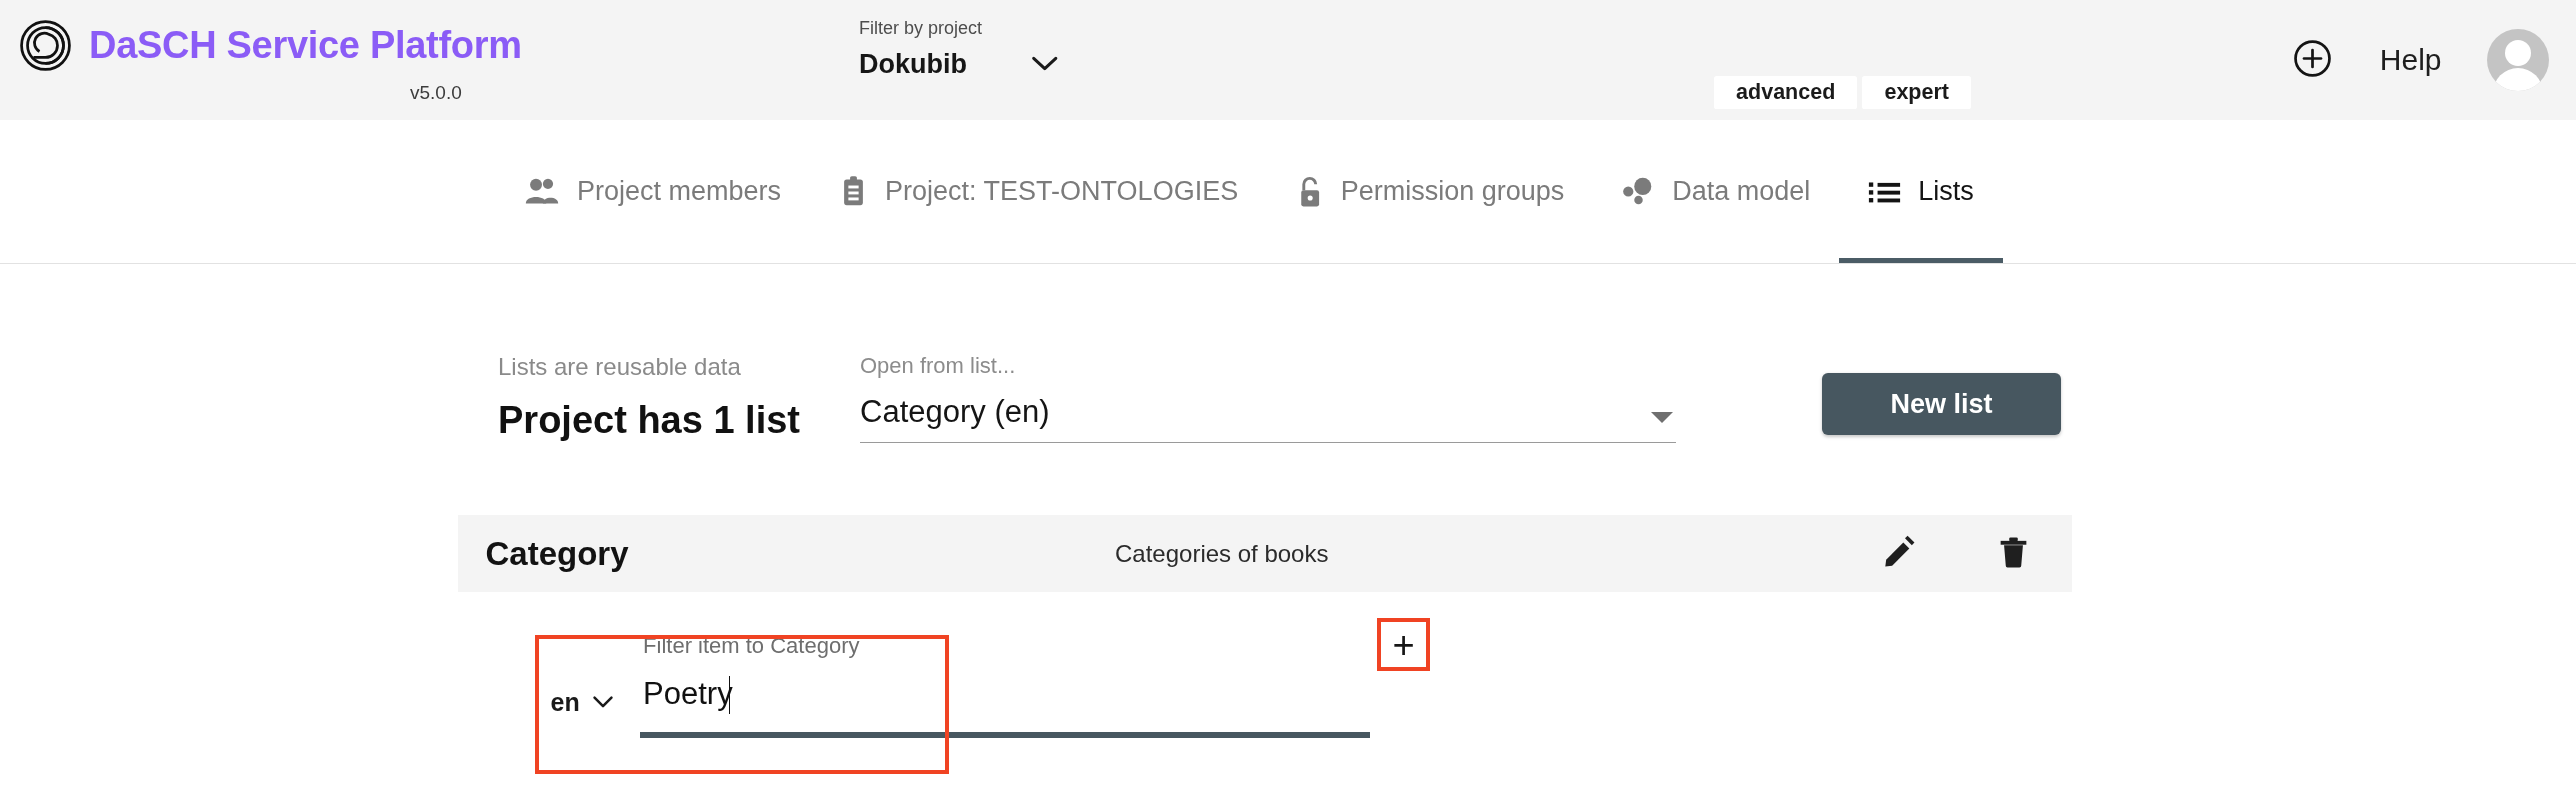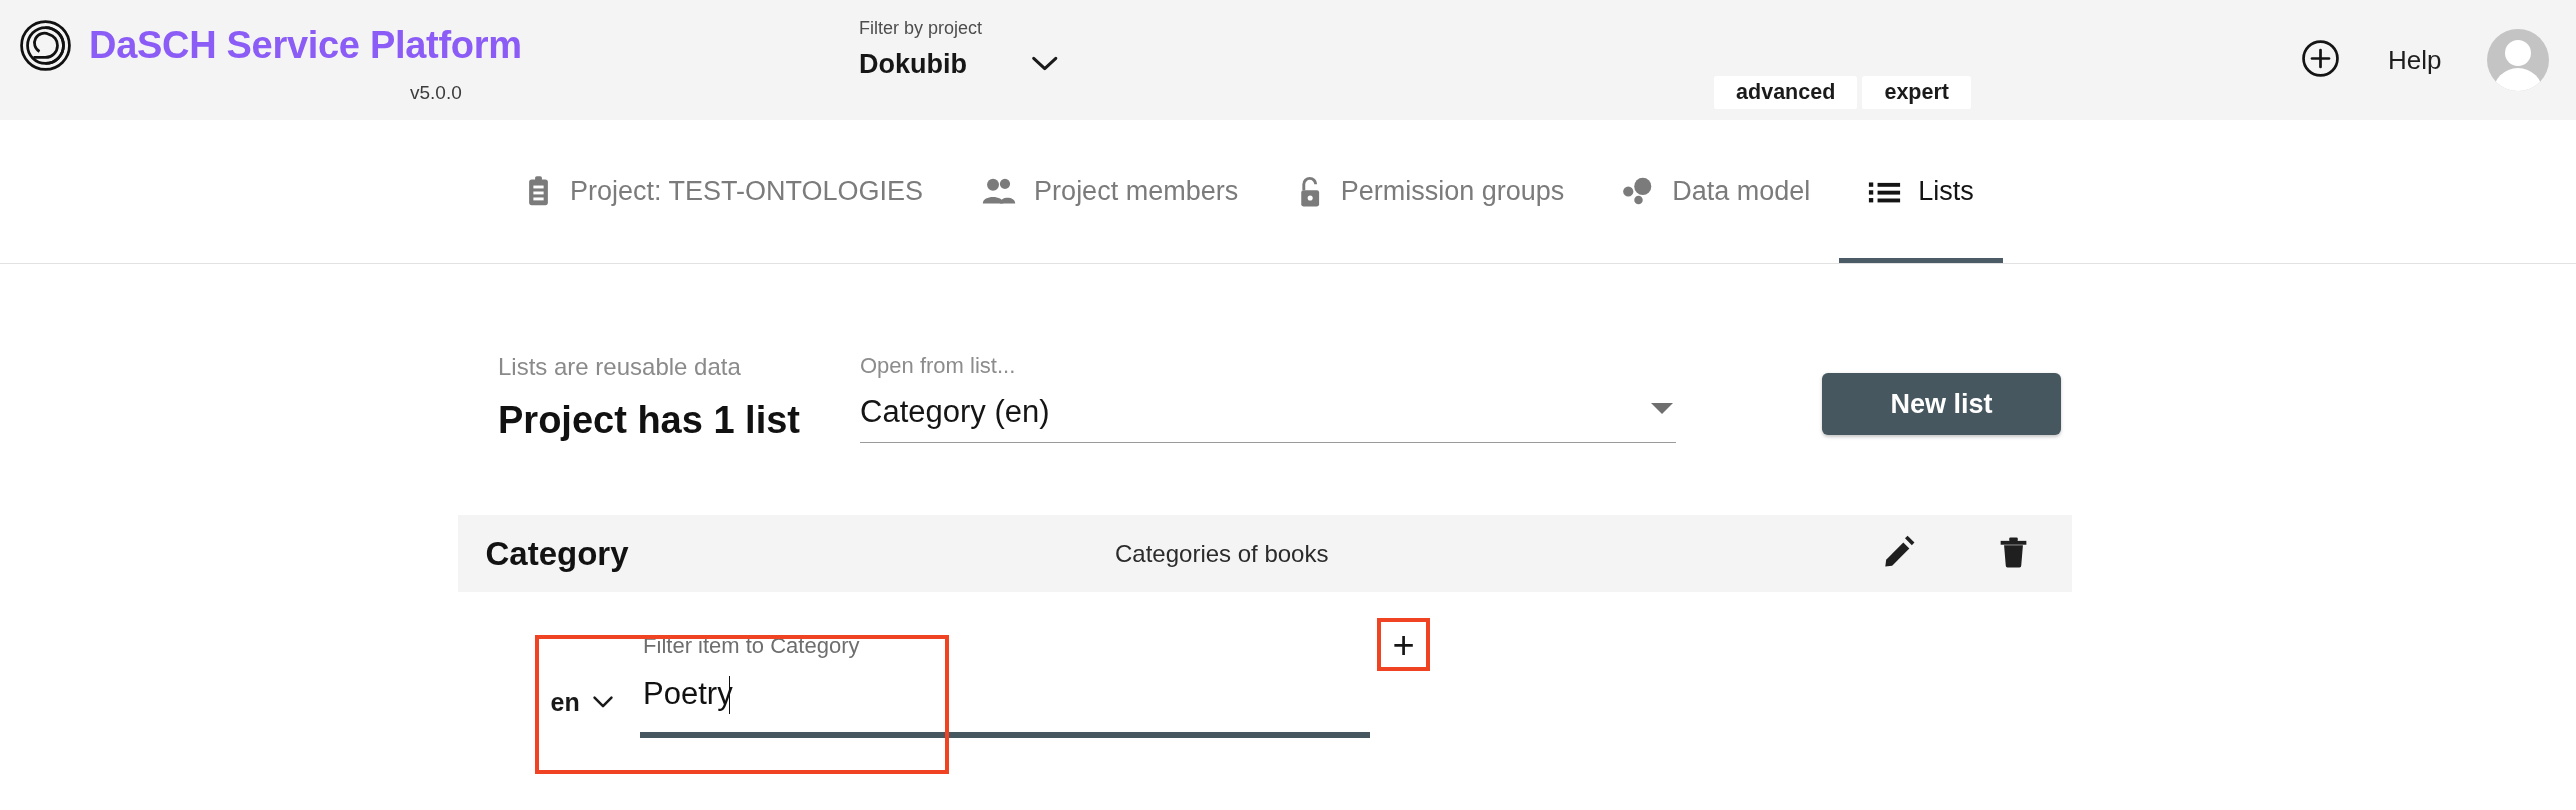--- a/index.html
+++ b/index.html
@@ -83,21 +83,21 @@
   .header-actions {
     position: absolute; right: 20.6px; top: 0;
     height: 120px; display: flex; align-items: center; gap: 45px;
     padding-right: 6.9px;
   }
   .add-circle-btn {
     background: transparent; border: none; cursor: pointer;
     width: 45px; height: 45px; display: flex; align-items: center; justify-content: center;
   }
   .help-link {
-    font-size: 26px; color: #1e1e1e; text-decoration: none; cursor: pointer;
+    font-size: 30px; color: #1e1e1e; text-decoration: none; cursor: pointer;
   }
   .avatar {
     width: 62px; height: 62px; border-radius: 50%;
     background: #c4c4c4; position: relative; overflow: hidden; cursor: pointer;
   }
   .avatar-head {
     position: absolute; left: 50%; top: 11px; transform: translateX(-50%);
     width: 26px; height: 26px; border-radius: 50%; background: #ffffff;
   }
   .avatar-body {
@@ -146,21 +146,21 @@
   }
 
   .open-from-list {
     position: absolute; left: 860px; top: 91px; width: 816px;
   }
   .ofl-label {
     font-size: 22px; color: #8c8c8c; line-height: 1;
   }
   .ofl-select-row {
     margin-top: 17px;
-    display: flex; align-items: center; justify-content: space-between;
+    display: flex; align-items: flex-end; justify-content: space-between;
     border-bottom: 1.7px solid #9a9a9a;
     padding-bottom: 12px;
     cursor: pointer;
   }
   .ofl-value { font-size: 31px; color: #151515; }
   .tri-down {
     width: 0; height: 0;
     border-left: 11px solid transparent;
     border-right: 11px solid transparent;
     border-top: 11px solid #6f6f6f;
@@ -315,41 +315,41 @@
       <div class="avatar-body"></div>
     </div>
   </div>
 </div>
 
 <div class="tabbar">
   <div class="tabs">
 
     <div class="tab">
       <span class="tab-icon">
+        <svg width="36" height="29" viewBox="0 0 42 34">
+          <circle cx="14" cy="9" r="7" fill="#7b7b7b"></circle>
+          <circle cx="28" cy="8" r="6" fill="#7b7b7b"></circle>
+          <path d="M2 31 C2 21 26 21 26 31 Z" fill="#7b7b7b"></path>
+          <path d="M22 31 C22 22 40 22 40 31 Z" fill="#7b7b7b"></path>
+        </svg>
+      </span>
+      <span class="tab-label">Project members</span>
+    </div>
+
+    <div class="tab">
+      <span class="tab-icon">
         <svg width="29" height="33" viewBox="0 0 34 38">
           <rect x="6" y="5" width="22" height="30" rx="3" fill="#7b7b7b"></rect>
           <rect x="13" y="1" width="8" height="7" rx="2" fill="#7b7b7b"></rect>
           <rect x="11" y="12" width="12" height="3.4" fill="#ffffff"></rect>
           <rect x="11" y="19" width="12" height="3.4" fill="#ffffff"></rect>
           <rect x="11" y="26" width="12" height="3.4" fill="#ffffff"></rect>
         </svg>
       </span>
       <span class="tab-label">Project: TEST-ONTOLOGIES</span>
-    </div>
-
-    <div class="tab">
-      <span class="tab-icon">
-        <svg width="36" height="29" viewBox="0 0 42 34">
-          <circle cx="14" cy="9" r="7" fill="#7b7b7b"></circle>
-          <circle cx="28" cy="8" r="6" fill="#7b7b7b"></circle>
-          <path d="M2 31 C2 21 26 21 26 31 Z" fill="#7b7b7b"></path>
-          <path d="M22 31 C22 22 40 22 40 31 Z" fill="#7b7b7b"></path>
-        </svg>
-      </span>
-      <span class="tab-label">Project members</span>
     </div>
 
     <div class="tab">
       <span class="tab-icon">
         <svg width="27.5" height="34" viewBox="0 0 32 40">
           <path d="M9 18 L9 11 A7 7 0 0 1 23 11" fill="none" stroke="#7b7b7b" stroke-width="3.4"></path>
           <rect x="6" y="18" width="21" height="19" rx="2.5" fill="#7b7b7b"></rect>
           <circle cx="16.5" cy="27" r="3" fill="#ffffff"></circle>
         </svg>
       </span>

